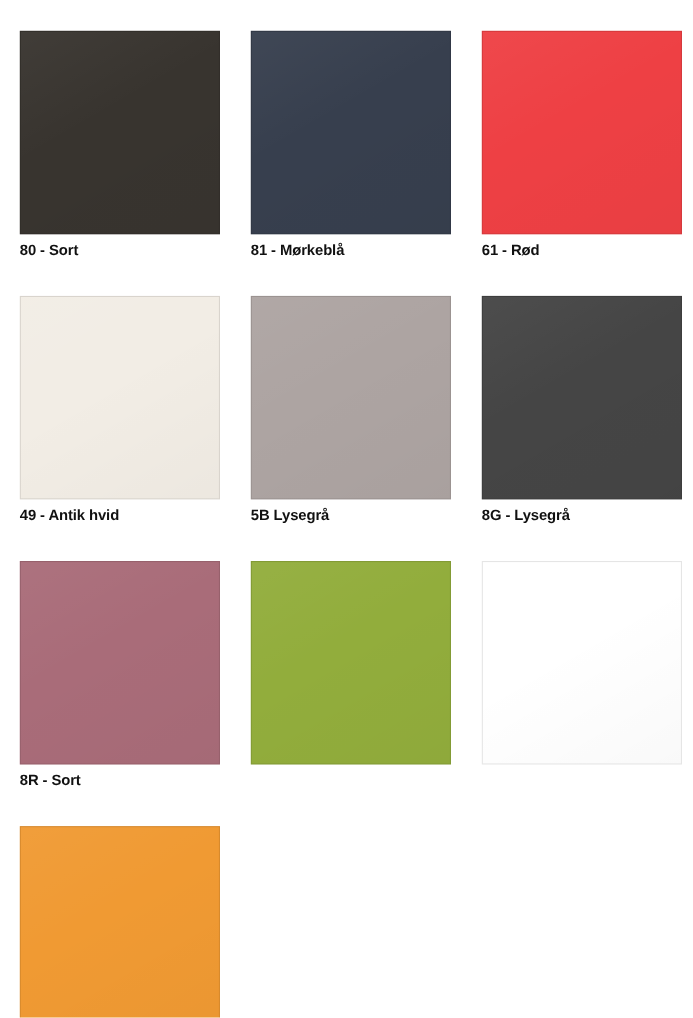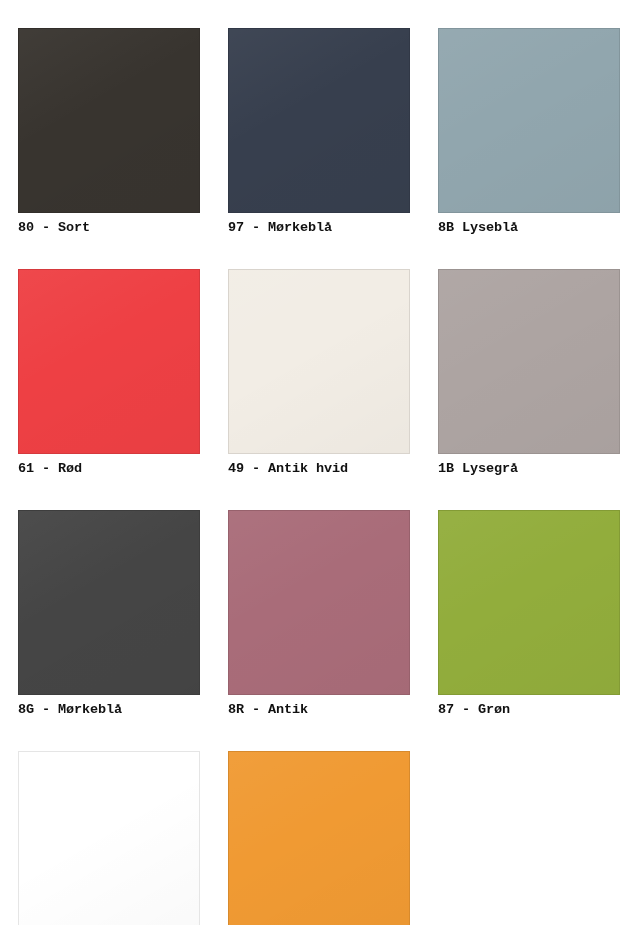--- a/index.html
+++ b/index.html
@@ -27,21 +27,20 @@
     grid-template-columns: 182px 182px 182px;
     column-gap: 28px;
     row-gap: 33px;
     align-content: start;
   }
 
   .swatch-cell {
     width: 178px;
     display: flex;
     flex-direction: column;
-    font-family: Liberation Mono, monospace;
   }
 
   .swatch-chip {
     width: 182px;
     height: 185px;
     box-sizing: border-box;
     border: 1px solid rgba(0, 0, 0, 0.10);
     position: relative;
   }
 
@@ -71,49 +70,44 @@
 <body>
 
 <div class="palette-sheet">
   <div class="swatch-grid">
       <div class="swatch-cell">
         <div class="swatch-chip" style="background-color: rgb(56, 52, 47);"></div>
         <div class="swatch-label">80 - Sort</div>
       </div>
       <div class="swatch-cell">
         <div class="swatch-chip" style="background-color: rgb(55, 63, 78);"></div>
-        <div class="swatch-label">97 - Mørkeblå</div>
-      </div>
-      <div class="swatch-cell">
-        <div class="swatch-chip" style="background-color: rgb(145, 166, 174);"></div>
-        <div class="swatch-label">8B Lyseblå</div>
+        <div class="swatch-label">81 - Mørkeblå</div>
       </div>
       <div class="swatch-cell">
         <div class="swatch-chip" style="background-color: rgb(238, 64, 68);"></div>
         <div class="swatch-label">61 - Rød</div>
       </div>
       <div class="swatch-cell">
         <div class="swatch-chip" style="background-color: rgb(242, 237, 229);"></div>
         <div class="swatch-label">49 - Antik hvid</div>
       </div>
       <div class="swatch-cell">
         <div class="swatch-chip" style="background-color: rgb(173, 164, 162);"></div>
-        <div class="swatch-label">1B Lysegrå</div>
+        <div class="swatch-label">5B Lysegrå</div>
       </div>
       <div class="swatch-cell">
         <div class="swatch-chip" style="background-color: rgb(69, 69, 69);"></div>
-        <div class="swatch-label">8G - Mørkeblå</div>
+        <div class="swatch-label">8G - Lysegrå</div>
       </div>
       <div class="swatch-cell">
         <div class="swatch-chip" style="background-color: rgb(169, 108, 121);"></div>
-        <div class="swatch-label">8R - Antik</div>
+        <div class="swatch-label">8R - Sort</div>
       </div>
       <div class="swatch-cell">
         <div class="swatch-chip" style="background-color: rgb(146, 173, 60);"></div>
-        <div class="swatch-label">87 - Grøn</div>
       </div>
       <div class="swatch-cell">
         <div class="swatch-chip"></div>
       </div>
       <div class="swatch-cell">
         <div class="swatch-chip" style="background-color: rgb(240, 154, 51);"></div>
       </div>
     </div>
 </div>
 

